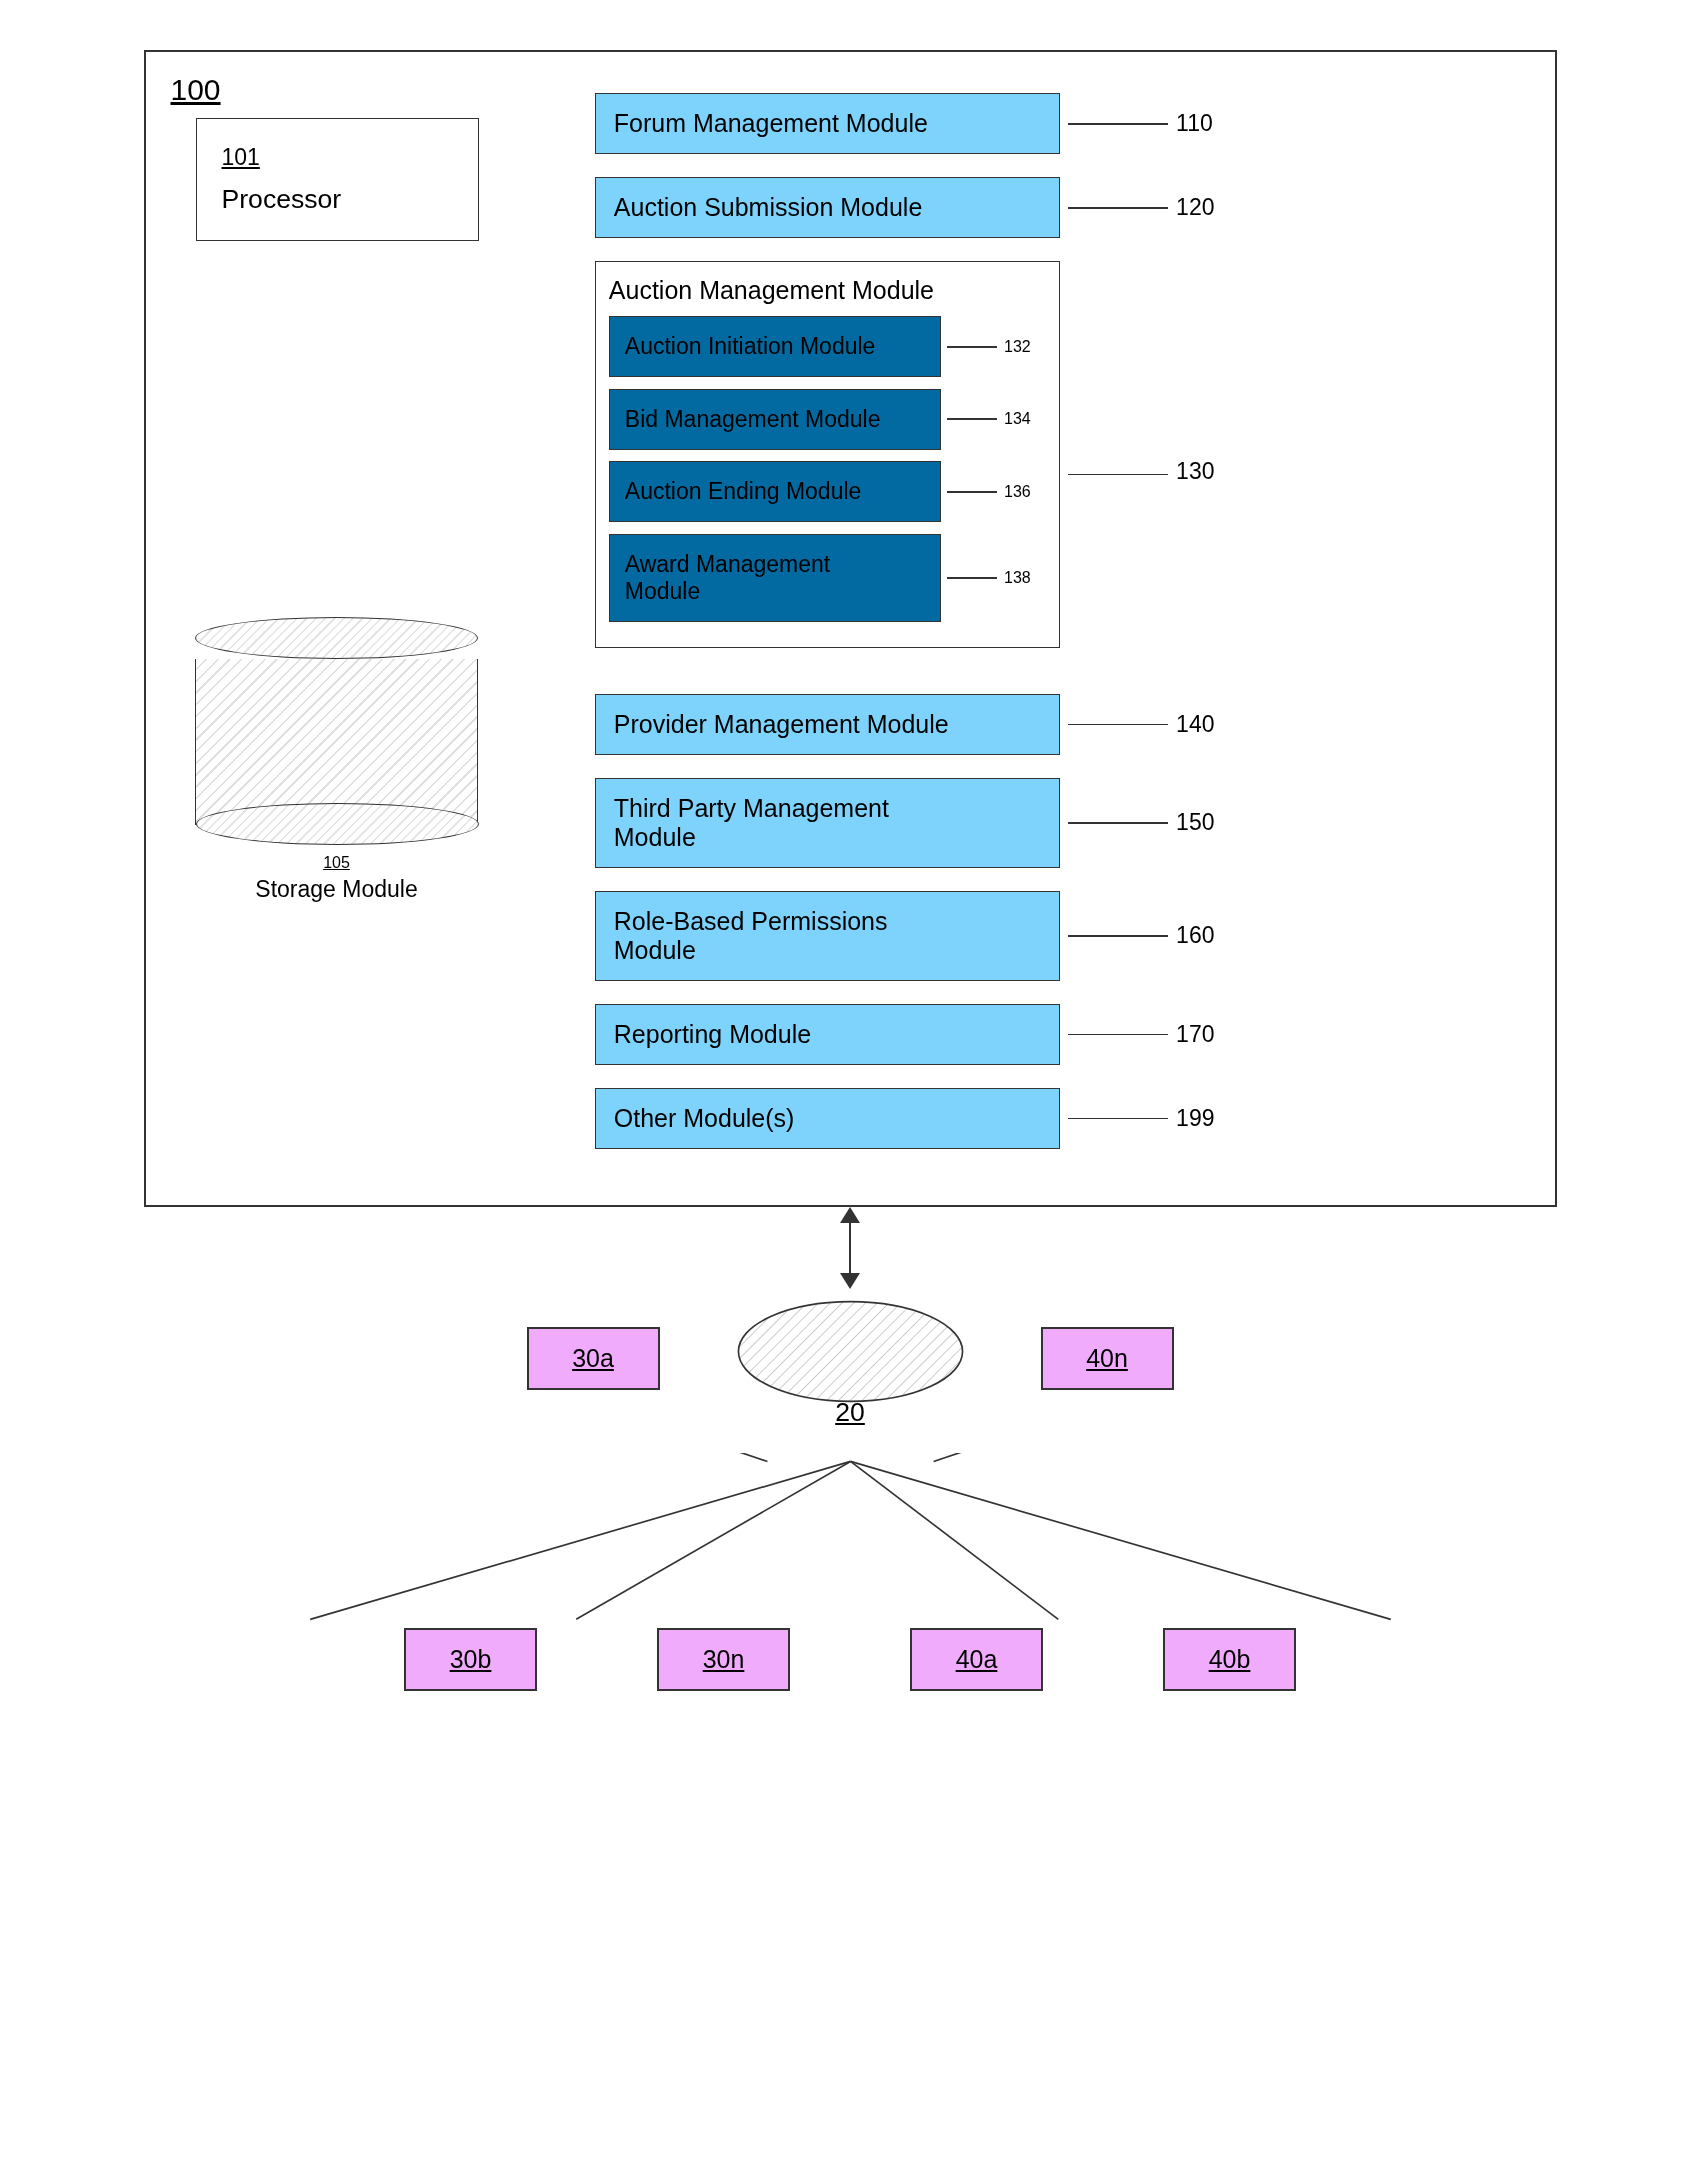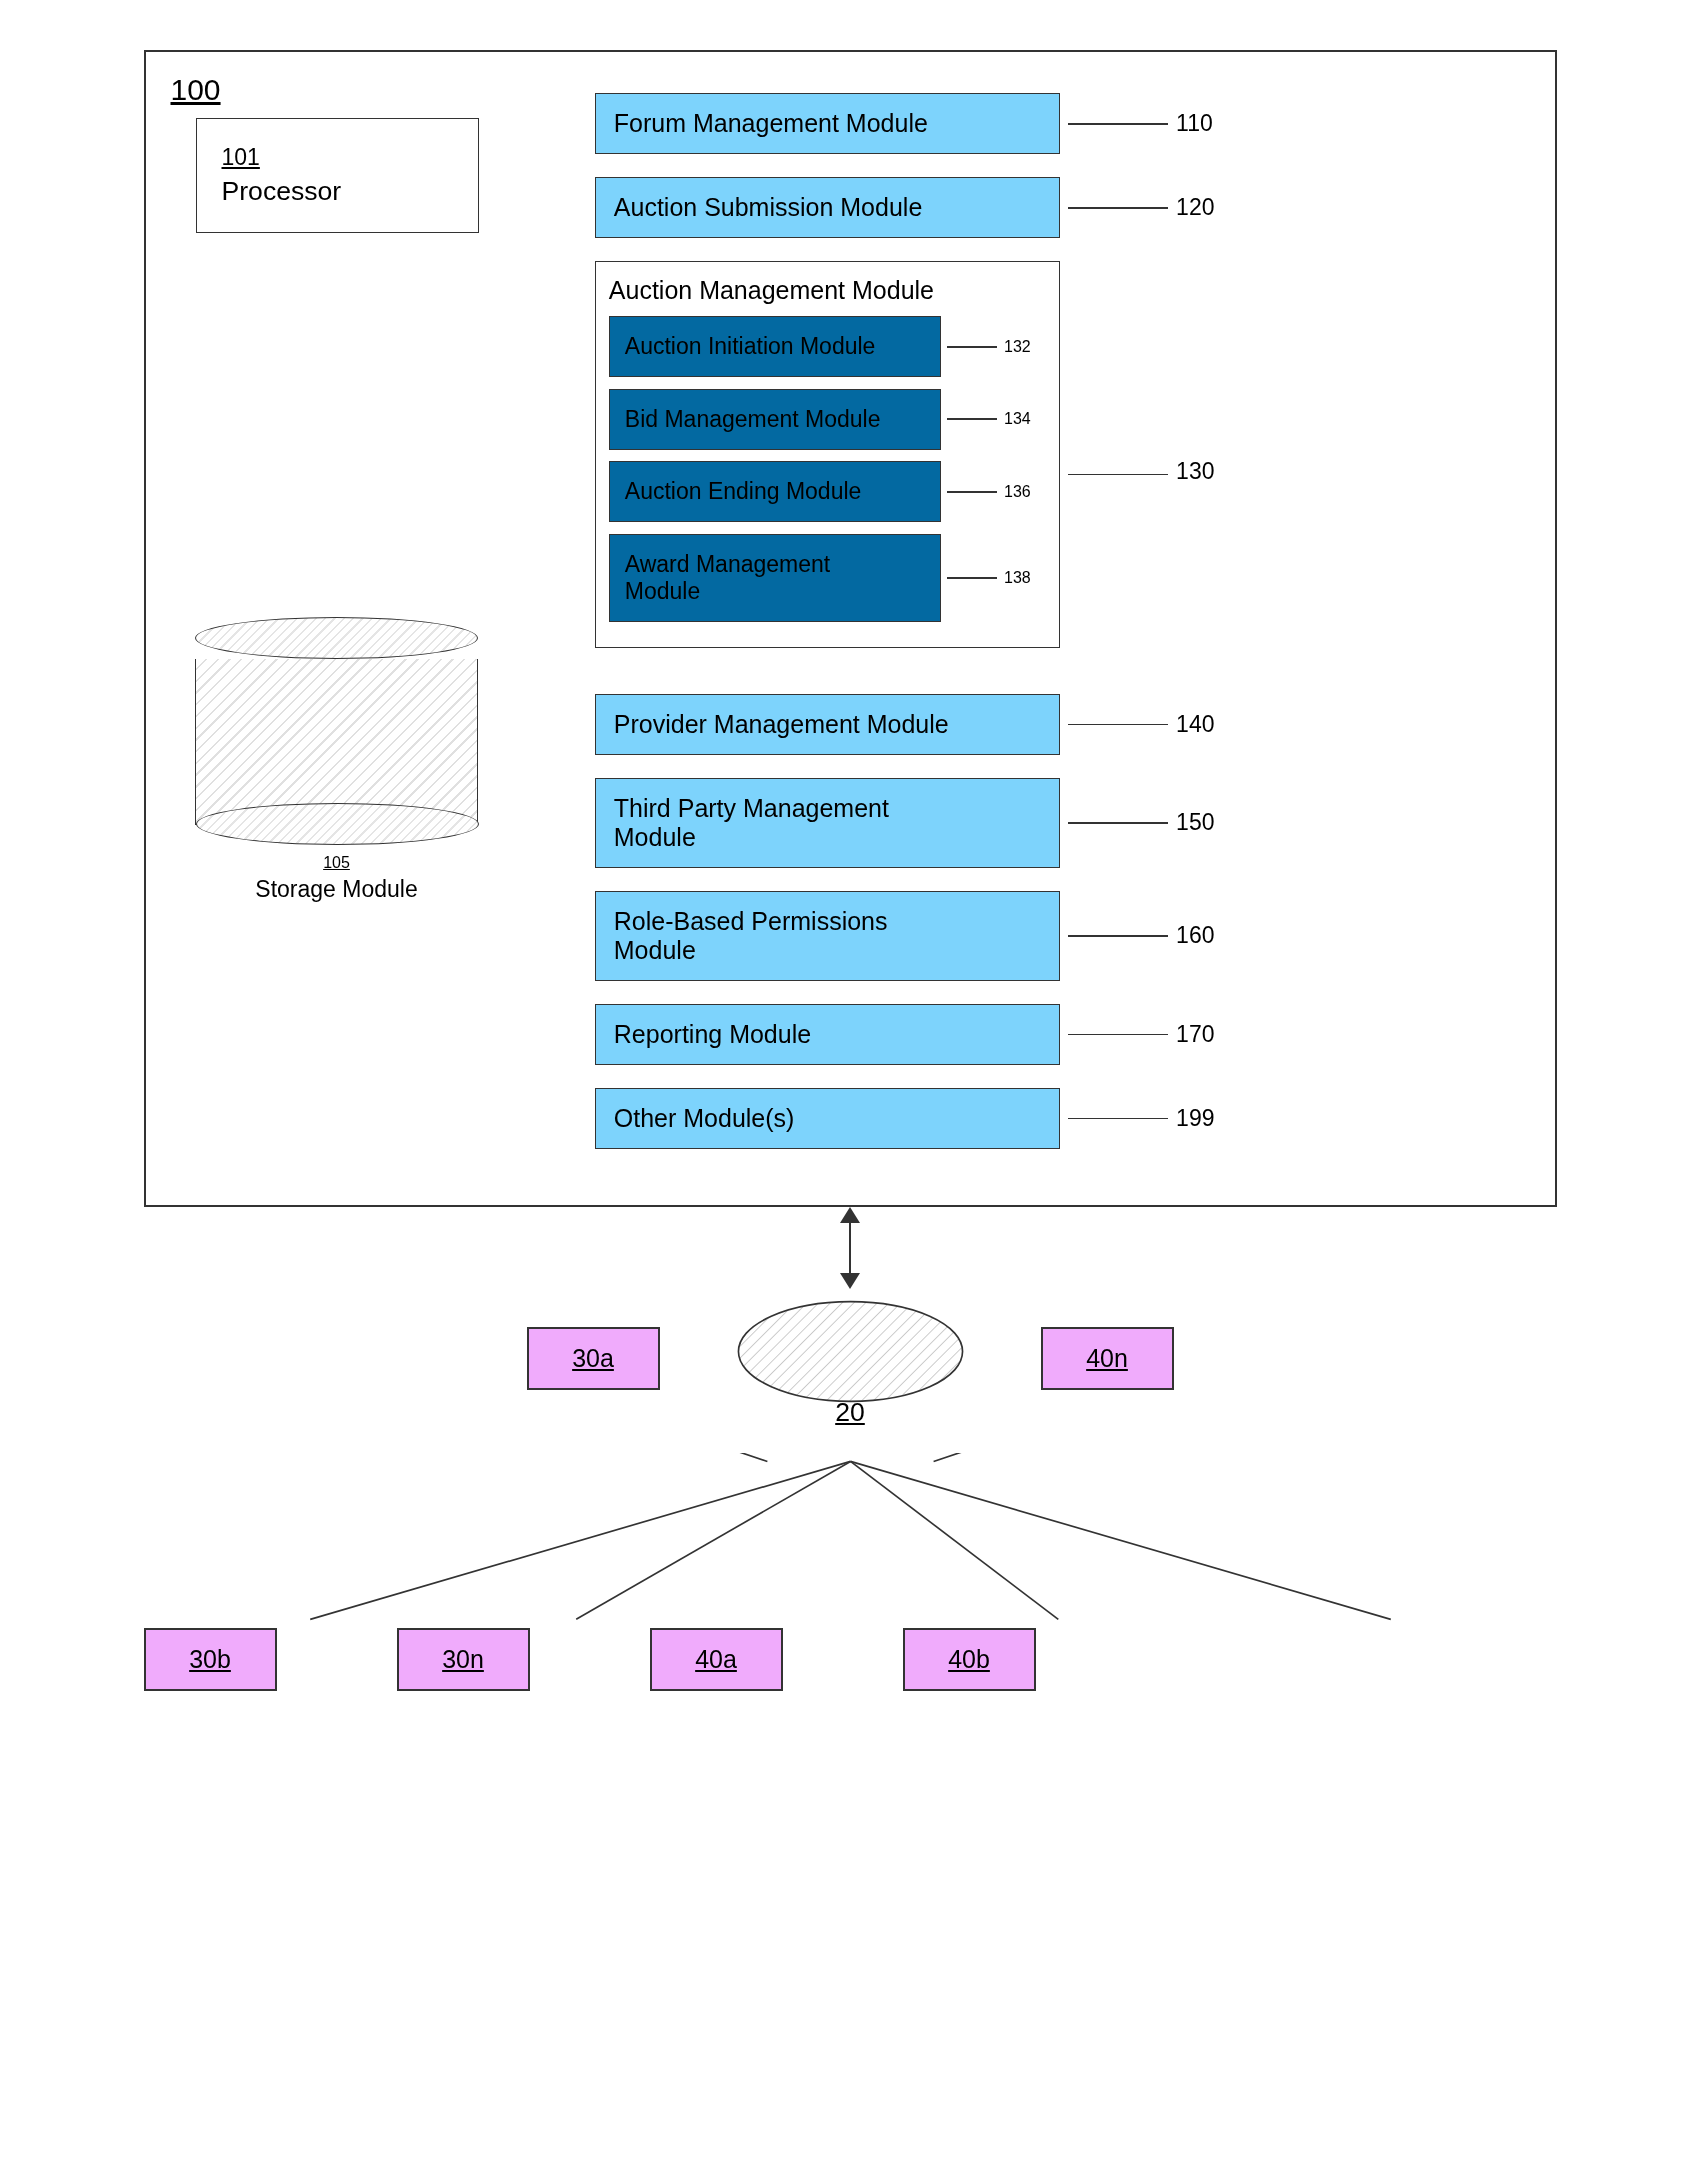--- a/index.html
+++ b/index.html
@@ -41,21 +41,21 @@
       padding: 25px;
       position: absolute;
       top: 66px;
       left: 50px;
     }
 
     .processor-label {
       font-size: 23px;
       text-decoration: underline;
       display: block;
-      margin-bottom: 5px;
+      margin-bottom: 13px;
     }
 
     .processor-name {
       font-size: 26.6px;
     }
 
     
     .storage-area {
       position: absolute;
       top: 565px;
@@ -433,21 +433,21 @@
       <line x1="850" y1="10" x2="200" y2="200" stroke="#333" stroke-width="2"></line>
       <line x1="850" y1="10" x2="520" y2="200" stroke="#333" stroke-width="2"></line>
       <line x1="850" y1="10" x2="1100" y2="200" stroke="#333" stroke-width="2"></line>
       <line x1="850" y1="10" x2="1500" y2="200" stroke="#333" stroke-width="2"></line>
 
       <line x1="480" y1="-80" x2="750" y2="10" stroke="#333" stroke-width="2"></line>
 
       <line x1="1220" y1="-80" x2="950" y2="10" stroke="#333" stroke-width="2"></line>
     </svg>
 
-    <div style="display:flex; gap:120px; margin-top:-33px;">
+    <div style="display:flex; justify-content:center; gap:120px; margin-top:-33px;">
       <div class="node-box">
         <span>30b</span>
       </div>
       <div class="node-box">
         <span>30n</span>
       </div>
       <div class="node-box">
         <span>40a</span>
       </div>
       <div class="node-box">

